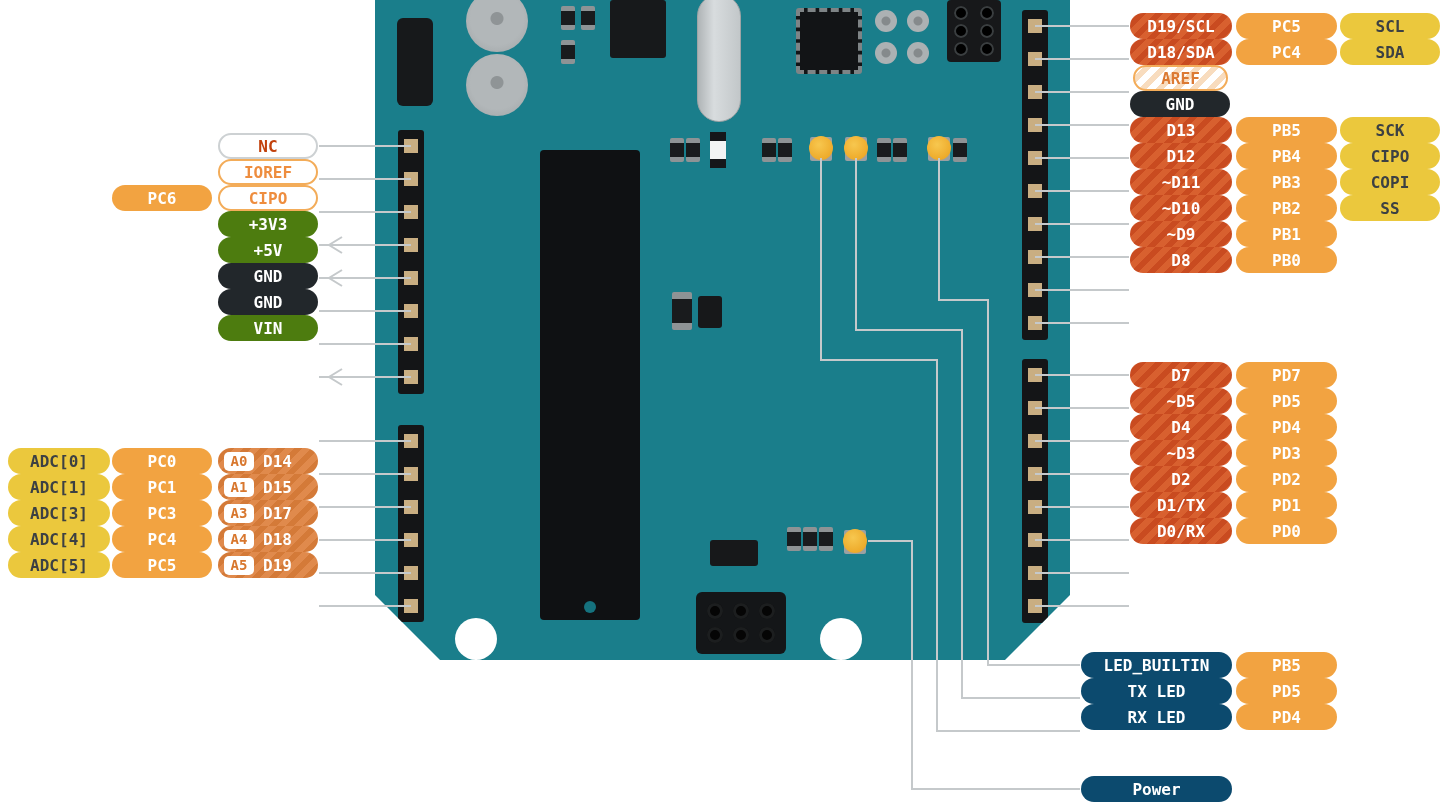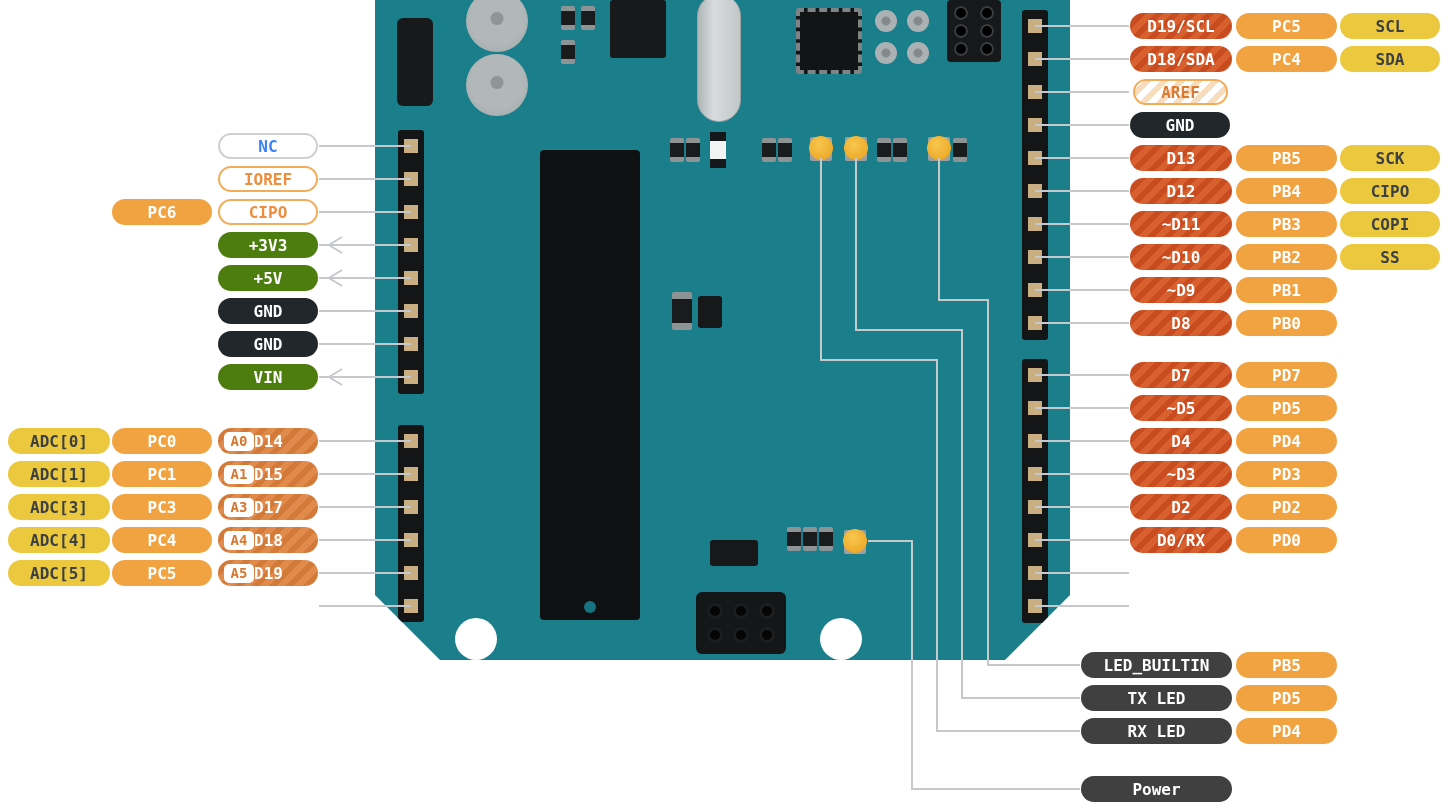--- a/index.html
+++ b/index.html
@@ -36,41 +36,41 @@
   .hole-w{width:42px;height:42px;border-radius:50%;background:#fff}
   .strip{position:absolute;width:26px;background:#141517;border-radius:3px}
   .strip::after{content:"";position:absolute;left:6px;top:9px;width:14px;height:calc(100% - 9px);
         background:repeating-linear-gradient(180deg,#C9AE82 0 14px,transparent 14px 33px)}
 
   
   #wires{position:absolute;inset:0;z-index:2;pointer-events:none}
   #wires polyline{fill:none;stroke:#C5C9CB;stroke-width:2}
 
   
-  .col{position:absolute;display:flex;flex-direction:column;gap:7px;z-index:3}
+  .col{position:absolute;display:flex;flex-direction:column;z-index:3}
   .prow{display:flex}
   .g6{gap:6px}
   .pill{height:26px;border-radius:13px;display:flex;align-items:center;justify-content:center;
         font-size:16px;font-weight:bold;color:#fff;white-space:nowrap}
   .w95{width:95px}.w100{width:100px}.w101{width:101px}.w102{width:102px}.w151{width:151px}
   .ml2{margin-left:2px}.ml3{margin-left:3px}.ml4{margin-left:4px}.ml6{margin-left:6px}
   .orange{background:#F2A341}
   .yellow{background:#EBC83D;color:#3C4043}
   .redp{background:#4d7c0f}
   .gndp{background:#22272B}
-  .tealp{background:#404040}
+  .tealp{background:#0c4a6e}
   .outline{background:#fff;border:2px solid #F3AC59;color:#EE8D3E}
-  .ncp{background:#fff;border:2px solid #CDD1D3;color:#3b82f6}
+  .ncp{background:#fff;border:2px solid #CDD1D3;color:#c2410c}
   .striped{background:repeating-linear-gradient(135deg,#D8602F 0 6px,#C94B20 6px 12px)}
   .stripedA{background:repeating-linear-gradient(135deg,#E08A4C 0 6px,#D47A38 6px 12px)}
   .aref{background:repeating-linear-gradient(135deg,#FFFFFF 0 6px,#F8DCBE 6px 12px);border:2px solid #F3AC59;color:#DC7A33}
   .combo{justify-content:flex-start;padding-left:6px}
   .abox{display:flex;align-items:center;justify-content:center;width:30px;height:19px;border-radius:5px;
         background:#fff;color:#D8772E;font-size:14px;font-weight:bold}
-  .dlabel{color:#fff}
+  .dlabel{margin-left:9px;color:#fff}
 </style>
 </head>
 <body>
 
 <div id="stage">
 
   <div class="board">
     <div class="c jack" style="left:22px;top:18px;width:36px;height:88px"></div>
     <div class="c cap" style="left:91px;top:-10px"></div>
     <div class="c cap" style="left:91px;top:54px"></div>
@@ -203,21 +203,21 @@
       <span class="pill gndp w100">GND</span>
     </div>
     <div class="prow g6">
       <span class="pill gndp w100">GND</span>
     </div>
     <div class="prow g6">
       <span class="pill redp w100">VIN</span>
     </div>
   </div>
 
-  <div class="col" style="left:8px;top:428px">
+  <div class="col" style="left:8px;top:448px">
     <div class="prow">
       <span class="pill yellow w102">ADC[0]</span>
       <span class="pill orange w100 ml2">PC0</span>
       <span class="pill stripedA combo w100 ml6">
         <span class="abox">A0</span>
         <span class="dlabel">D14</span>
       </span>
     </div>
     <div class="prow">
       <span class="pill yellow w102">ADC[1]</span>
@@ -315,20 +315,24 @@
     </div>
     <div class="prow">
       <span class="pill striped w102">~D3</span>
       <span class="pill orange w101 ml4">PD3</span>
     </div>
     <div class="prow">
       <span class="pill striped w102">D2</span>
       <span class="pill orange w101 ml4">PD2</span>
     </div>
     <div class="prow">
+      <span class="pill striped w102">D1/TX</span>
+      <span class="pill orange w101 ml4">PD1</span>
+    </div>
+    <div class="prow">
       <span class="pill striped w102">D0/RX</span>
       <span class="pill orange w101 ml4">PD0</span>
     </div>
   </div>
 
   <div class="col" style="left:1081px;top:652px">
     <div class="prow">
       <span class="pill tealp w151">LED_BUILTIN</span>
       <span class="pill orange w101 ml4">PB5</span>
     </div>

